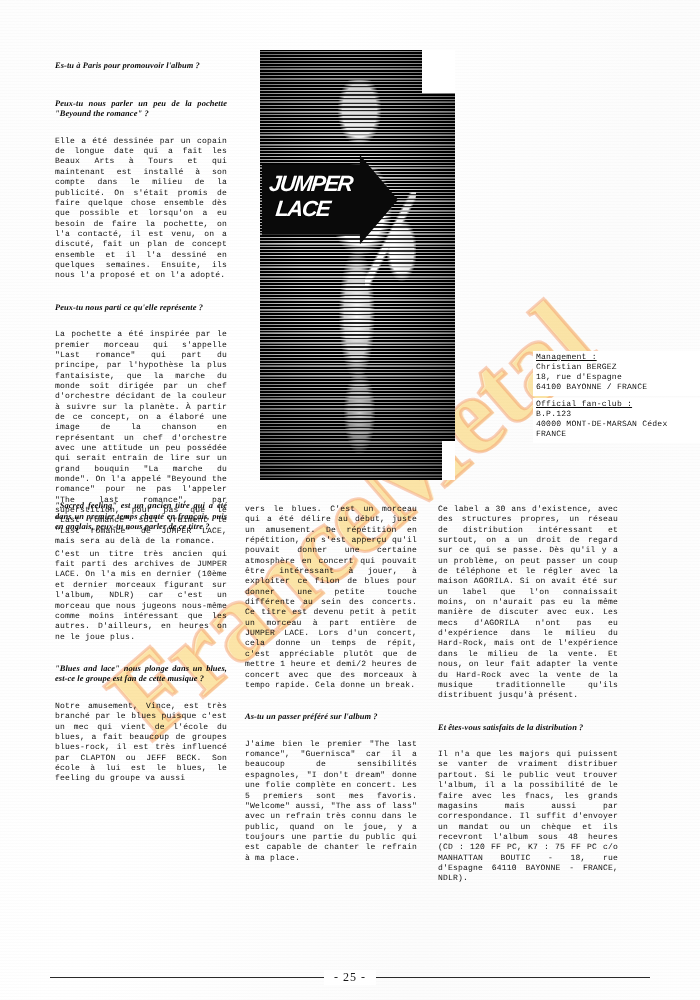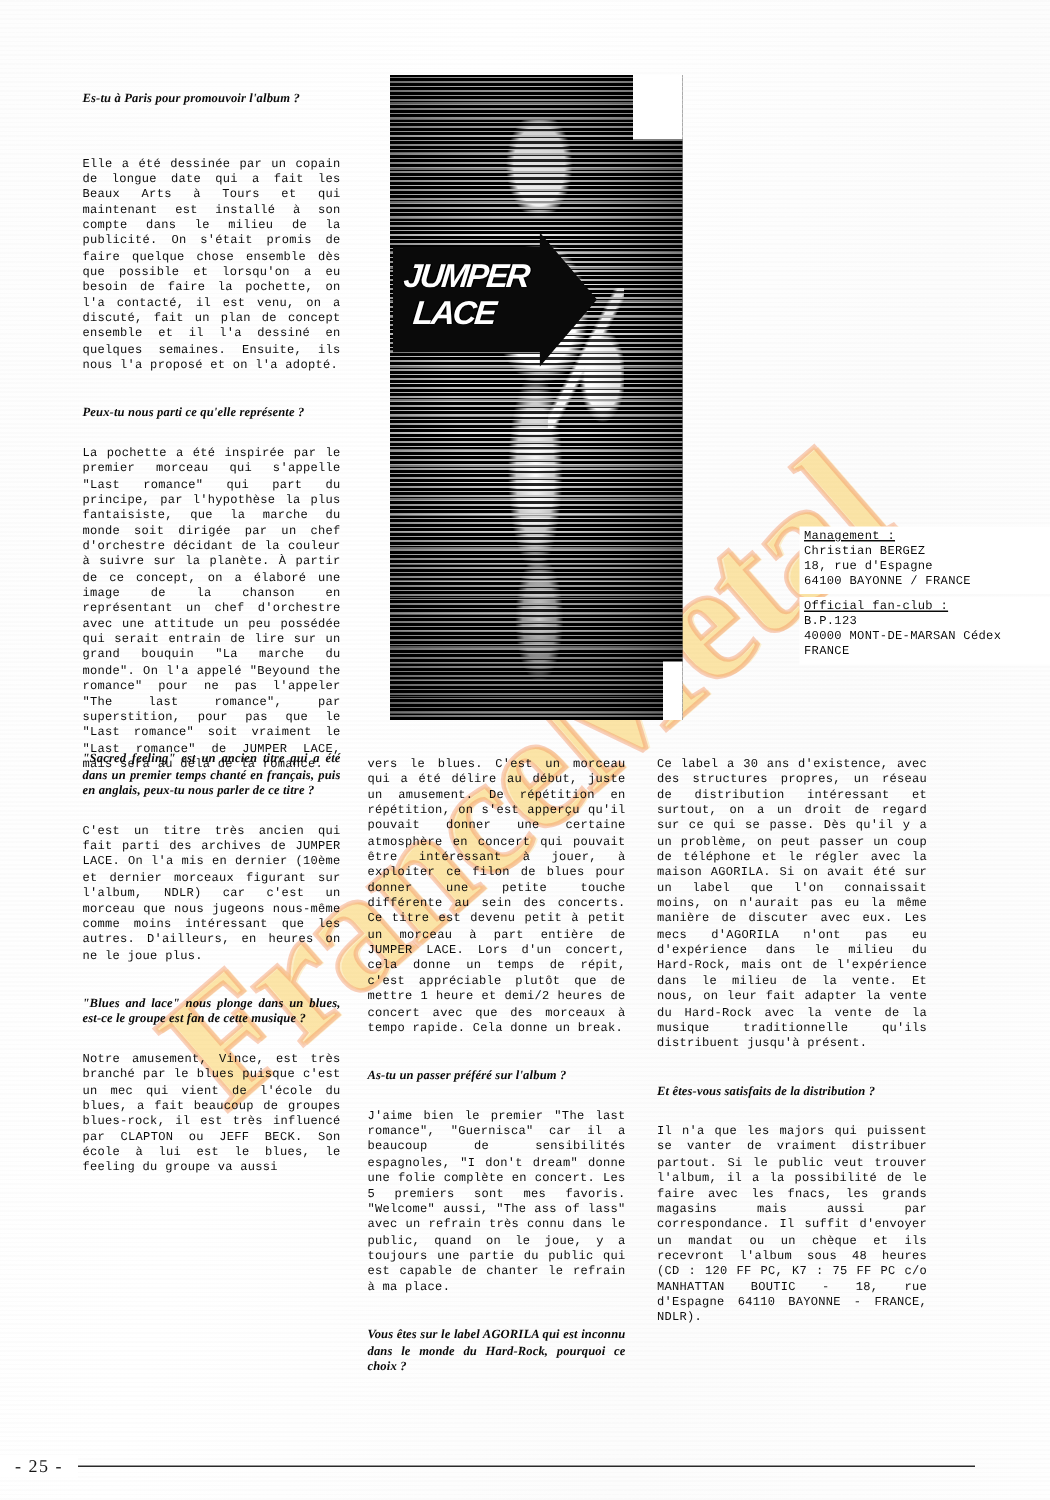--- a/index.html
+++ b/index.html
@@ -197,21 +197,21 @@
   .col{position:absolute;top:4px;width:172px;}
   .c2{left:190px;}
   .c3{left:383px;width:180px;}
 
   
   #col1-lower{position:absolute;left:55px;top:490px;width:172px;}
 
   
   #footer{
     position:absolute;left:0;right:0;bottom:14px;
-    text-align:left;
+    text-align:center;
     margin-top:28px;
   }
   #footer .rule{
     position:absolute;left:50px;right:50px;top:9px;
     height:1px;background:#2a2a2a;
   }
   #footer .pg{
     position:relative;display:inline-block;
     background:#fff;padding:0 10px;
     font-family:"Liberation Serif", serif;
@@ -235,20 +235,21 @@
   <div id="watermark">FranceMetal</div>
 
   <div id="content">
 
     <div class="top-row">
 
       <div class="col-narrow" id="col1-upper">
           <p class="q">Es-tu à Paris pour promouvoir l'album ?</p>
           <div class="gap-s"></div>
           <div class="gap"></div>
+          <p class="q">Peux-tu nous parler un peu de la pochette "Beyound the romance" ?</p>
           <div class="gap-s"></div>
           <p class="body-txt">Elle a été dessinée par un copain de longue date qui a fait les Beaux Arts à Tours et qui maintenant est installé à son compte dans le milieu de la publicité. On s'était promis de faire quelque chose ensemble dès que possible et lorsqu'on a eu besoin de faire la pochette, on l'a contacté, il est venu, on a discuté, fait un plan de concept ensemble et il l'a dessiné en quelques semaines. Ensuite, ils nous l'a proposé et on l'a adopté.</p>
           <div class="gap"></div>
           <p class="q">Peux-tu nous parti ce qu'elle représente ?</p>
           <div class="gap-s"></div>
           <p class="body-txt">La pochette a été inspirée par le premier morceau qui s'appelle "Last romance" qui part du principe, par l'hypothèse la plus fantaisiste, que la marche du monde soit dirigée par un chef d'orchestre décidant de la couleur à suivre sur la planète. À partir de ce concept, on a élaboré une image de la chanson en représentant un chef d'orchestre avec une attitude un peu possédée qui serait entrain de lire sur un grand bouquin "La marche du monde". On l'a appelé "Beyound the romance" pour ne pas l'appeler "The last romance", par superstition, pour pas que le "Last romance" soit vraiment le "Last romance" de JUMPER LACE, mais sera au delà de la romance.</p>
         </div>
 
       <div id="photo-wrap">
         <div id="photo">
@@ -297,21 +298,20 @@
       </div>
 
     <div class="cols">
       <div class="col c2" id="col2">
           <p class="body-txt">vers le blues. C'est un morceau qui a été délire au début, juste un amusement. De répétition en répétition, on s'est apperçu qu'il pouvait donner une certaine atmosphère en concert qui pouvait être intéressant à jouer, à exploiter ce filon de blues pour donner une petite touche différente au sein des concerts. Ce titre est devenu petit à petit un morceau à part entière de JUMPER LACE. Lors d'un concert, cela donne un temps de répit, c'est appréciable plutôt que de mettre 1 heure et demi/2 heures de concert avec que des morceaux à tempo rapide. Cela donne un break.</p>
           <div class="gap"></div>
           <p class="q">As-tu un passer préféré sur l'album ?</p>
           <div class="gap-s"></div>
           <p class="body-txt">J'aime bien le premier "The last romance", "Guernisca" car il a beaucoup de sensibilités espagnoles, "I don't dream" donne une folie complète en concert. Les 5 premiers sont mes favoris. "Welcome" aussi, "The ass of lass" avec un refrain très connu dans le public, quand on le joue, y a toujours une partie du public qui est capable de chanter le refrain à ma place.</p>
           <div class="gap"></div>
-          <p class="q">Vous êtes sur le label AGORILA qui est inconnu dans le monde du Hard-Rock, pourquoi ce choix ?</p>
         </div>
       <div class="col c3" id="col3">
           <p class="body-txt">Ce label a 30 ans d'existence, avec des structures propres, un réseau de distribution intéressant et surtout, on a un droit de regard sur ce qui se passe. Dès qu'il y a un problème, on peut passer un coup de téléphone et le régler avec la maison AGORILA. Si on avait été sur un label que l'on connaissait moins, on n'aurait pas eu la même manière de discuter avec eux. Les mecs d'AGORILA n'ont pas eu d'expérience dans le milieu du Hard-Rock, mais ont de l'expérience dans le milieu de la vente. Et nous, on leur fait adapter la vente du Hard-Rock avec la vente de la musique traditionnelle qu'ils distribuent jusqu'à présent.</p>
           <div class="gap"></div>
           <p class="q">Et êtes-vous satisfaits de la distribution ?</p>
           <div class="gap-s"></div>
           <p class="body-txt">Il n'a que les majors qui puissent se vanter de vraiment distribuer partout. Si le public veut trouver l'album, il a la possibilité de le faire avec les fnacs, les grands magasins mais aussi par correspondance. Il suffit d'envoyer un mandat ou un chèque et ils recevront l'album sous 48 heures (CD : 120 FF PC, K7 : 75 FF PC c/o MANHATTAN BOUTIC - 18, rue d'Espagne 64110 BAYONNE - FRANCE, NDLR).</p>
         </div>
     </div>
 

